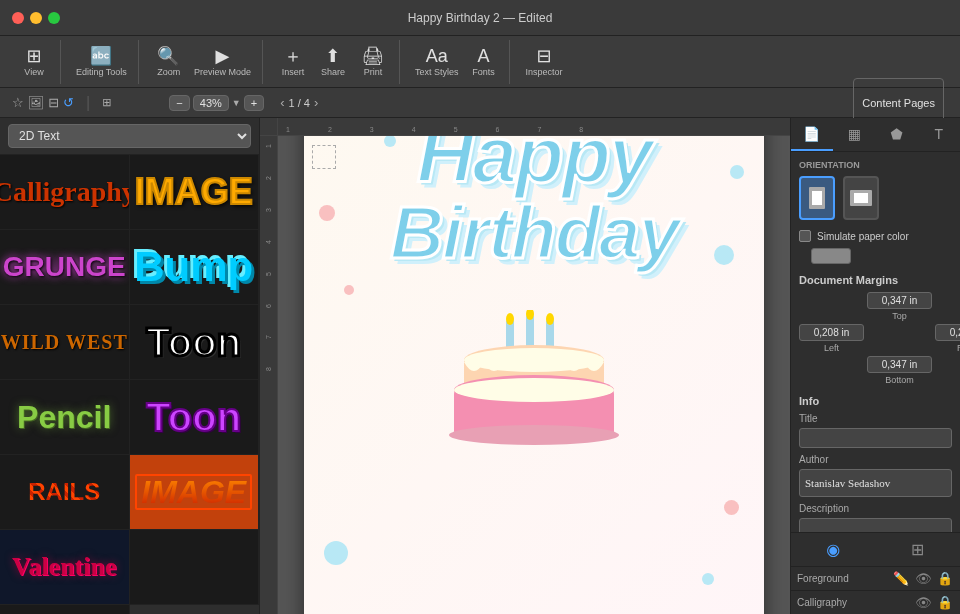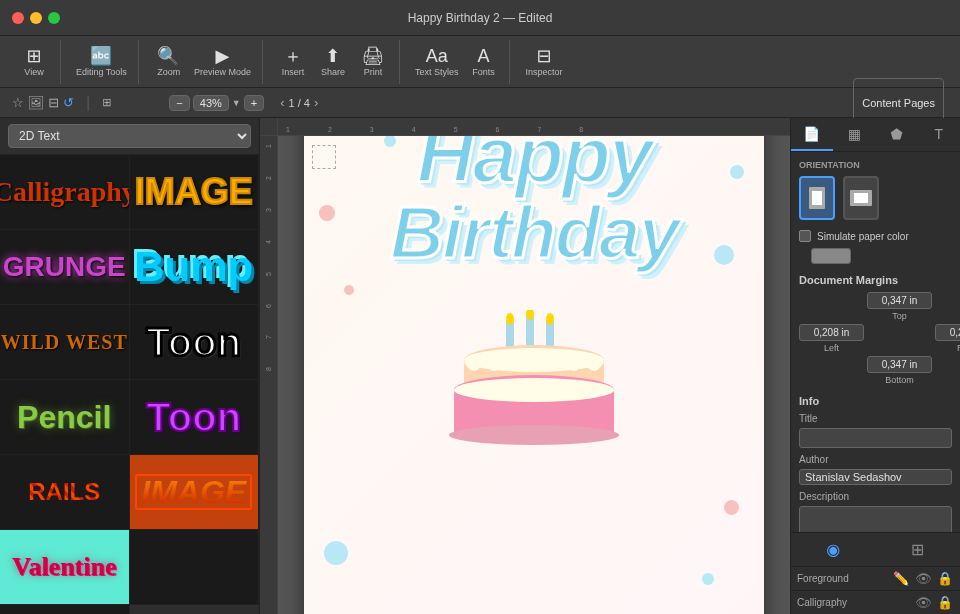--- a/index.html
+++ b/index.html
@@ -610,21 +610,21 @@
       <div class="style-item" style="background:#1a1a1a;">
         <span class="style-item-text" style="font-size:40px;font-weight:900;color:#cc44ff;-webkit-text-stroke:2px #660088;text-shadow:2px 2px 0 #330044;">Toon</span>
       </div>
       <div class="style-item" style="background:#1a1a1a;">
         <span class="style-item-text" style="font-size:24px;font-weight:700;color:#cc2200;background:repeating-linear-gradient(45deg,#cc2200,#cc2200 4px,#ff4400 4px,#ff4400 8px);-webkit-background-clip:text;-webkit-text-fill-color:transparent;">RAILS</span>
       </div>
 
       <div class="style-item" style="background:#c2410c;font-style:italic;">
         <span class="style-item-text" style="font-size:32px;font-weight:900;color:#ff4400;background:linear-gradient(to bottom,#ff8800,#cc2200);-webkit-background-clip:text;-webkit-text-fill-color:transparent;border:2px solid #ff4400;padding:0 4px;border-radius:2px;">IMAGE</span>
       </div>
-      <div class="style-item" style="background:#5eead4;">
+      <div class="style-item" style="background:#0f172a;">
         <span class="style-item-text" style="font-size:26px;font-family:cursive;color:#cc0044;text-shadow:1px 1px 0 #ff0066,0 0 8px rgba(204,0,68,0.6);">Valentine</span>
       </div>
 
       <div class="style-item" style="background:#1a1a1a;">
         
       </div>
       <div class="style-item" style="background:#1a1a1a;">
         
       </div>
     </div>
@@ -772,21 +772,21 @@
       </div>
 
       <div class="inspector-section" style="margin-top:8px;">
         <div class="inspector-section-title">Info</div>
         <div class="info-row">
           <span class="info-label">Title</span>
           <input class="info-field" value="" style="height: 20px;">
         </div>
         <div class="info-row">
           <span class="info-label">Author</span>
-          <input class="info-field" style="height: 16px;" value="Stanislav Sedashov">
+          <input class="info-field" style="height: 28px; font-family: Liberation Serif, serif;" value="Stanislav Sedashov">
         </div>
         <div class="info-row">
           <span class="info-label">Description</span>
           <textarea class="info-field" style="height: 36px; resize: none;"></textarea>
         </div>
       </div>
     </div>
 
     <div class="inspector-bottom-tabs">
       <div class="inspector-bottom-tab active">◉</div>

